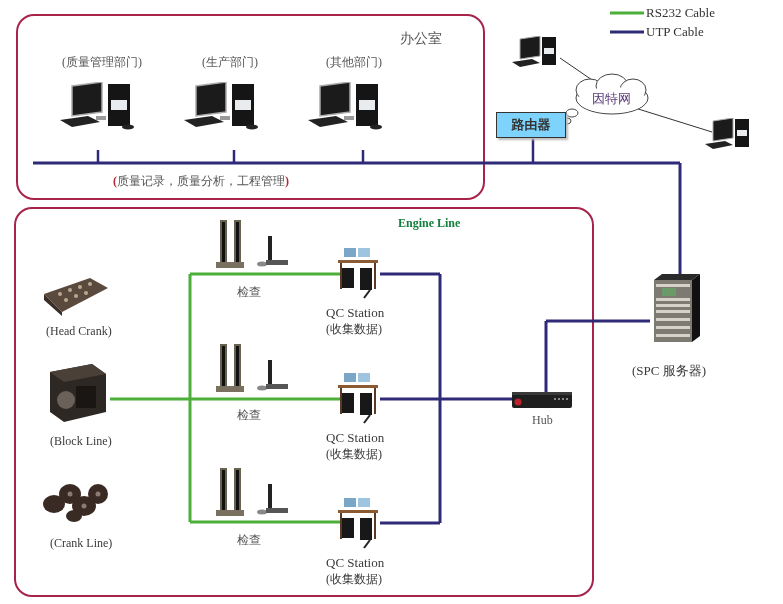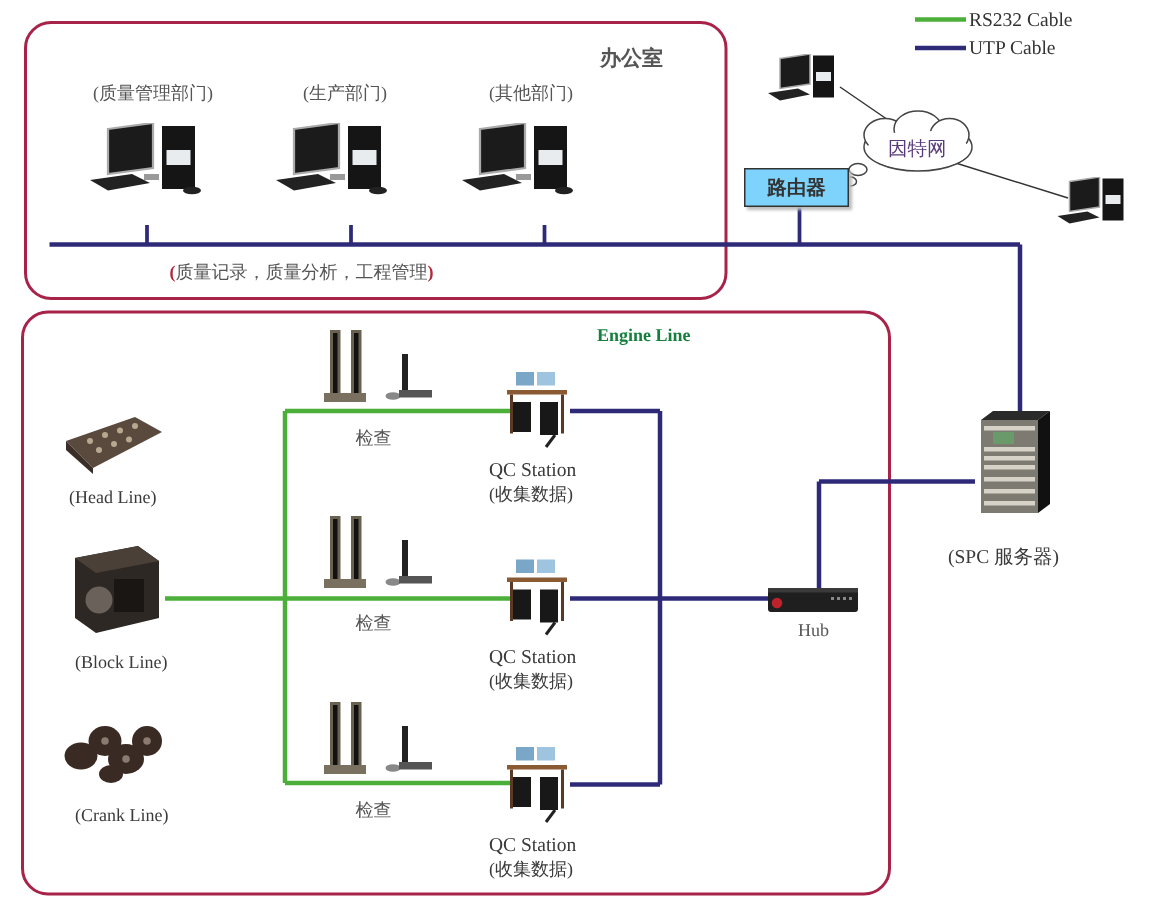--- a/index.html
+++ b/index.html
@@ -50,21 +50,21 @@
     <ellipse cx="633" cy="90" rx="13" ry="11" fill="#fff" stroke="#444" stroke-width="1"></ellipse>
     <ellipse cx="612" cy="100" rx="34" ry="13" fill="#fff" stroke="none"></ellipse>
     <ellipse cx="572" cy="113" rx="6" ry="4" fill="#fff" stroke="#444" stroke-width="1"></ellipse>
     <ellipse cx="567" cy="121" rx="4" ry="3" fill="#fff" stroke="#444" stroke-width="1"></ellipse>
   </g>
 </svg>
 
 <div class="lbl" style="left:646px; top:5px; text-align:left; font-size:13px; color:#333;">RS232  Cable</div>
 <div class="lbl" style="left:646px; top:24px; text-align:left; font-size:13px; color:#333;">UTP  Cable</div>
 
-<div class="lbl" style="left:400px; top:30px; font-size:14px; font-weight:bold; color:#555;">办公室</div>
+<div class="lbl" style="left:400px; top:30px; font-size:14px; font-weight:normal; color:#555;">办公室</div>
 <div class="lbl" style="left:52px; top:54px; width:100px; color:#555;">(质量管理部门)</div>
 <div class="lbl" style="left:194px; top:54px; width:72px; color:#555;">(生产部门)</div>
 <div class="lbl" style="left:318px; top:54px; width:72px; color:#555;">(其他部门)</div>
 
 <div class="abs" style="left:58px; top:82px; width:84px; height:48px;">
   <svg width="84" height="48" viewBox="0 0 84 48">
     <polygon points="14,4 44,0 44,30 14,34" fill="#1b1b1b" stroke="#aaa" stroke-width="1.5"></polygon>
     <rect x="38" y="34" width="10" height="4" fill="#999"></rect>
     <polygon points="2,38 30,34 42,40 14,45" fill="#222"></polygon>
     <rect x="50" y="2" width="22" height="42" fill="#151515"></rect>
@@ -130,21 +130,21 @@
         <circle cx="20" cy="20" r="2"></circle>
         <circle cx="30" cy="16" r="2"></circle>
         <circle cx="40" cy="13" r="2"></circle>
         <circle cx="50" cy="10" r="2"></circle>
         <circle cx="26" cy="26" r="2"></circle>
         <circle cx="36" cy="22" r="2"></circle>
         <circle cx="46" cy="19" r="2"></circle>
       </g>
   </svg>
 </div>
-<div class="lbl" style="left:46px; top:324px;">(Head Line)</div>
+<div class="lbl" style="left:46px; top:324px;">(Head Crank)</div>
 
 <div class="abs" style="left:44px; top:362px; width:66px; height:62px;">
   <svg width="66" height="62" viewBox="0 0 66 62">
     <polygon points="6,10 48,2 62,12 62,50 20,60 6,50" fill="#2e2824"></polygon>
     <polygon points="6,10 48,2 62,12 20,20" fill="#4a4038"></polygon>
     <circle cx="22" cy="38" r="9" fill="#6a625a"></circle>
     <rect x="32" y="24" width="20" height="22" fill="#1a1614"></rect>
   </svg>
 </div>
 <div class="lbl" style="left:50px; top:434px;">(Block Line)</div>

